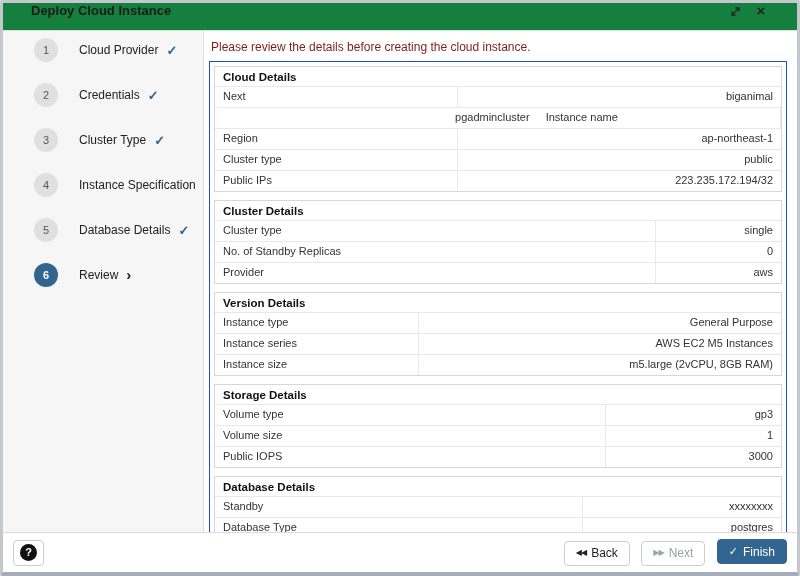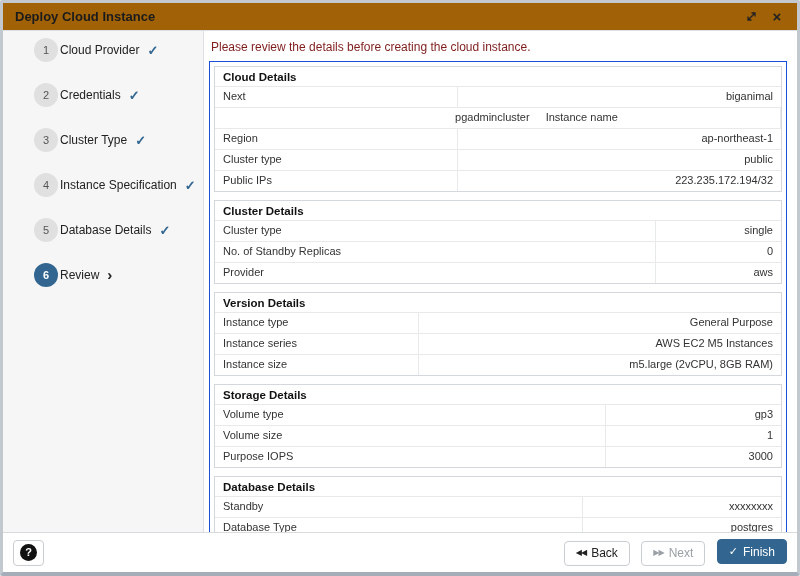--- a/index.html
+++ b/index.html
@@ -1,35 +1,35 @@
 <!DOCTYPE html>
 <html style="--primary: #326690; --check: #326690;"><head>
 <meta charset="utf-8">
 <style>
   :root{ --primary:#326690; --check:#326690; }
   html,body{margin:0;padding:0;width:800px;height:576px;overflow:hidden;
     font-family:"Liberation Sans",sans-serif;background:#e8eaed;}
   .dialog{box-sizing:border-box;width:800px;height:576px;display:flex;flex-direction:column;
     background:#fff;border:3px solid #c3c8cf;border-bottom:4px solid #a4adb8;border-radius:3px;}
   
-  .titlebar{height:27px;flex:0 0 27px;display:flex;align-items:center;
-    padding:0 12px;border-bottom:1px solid #dcdfe3;background:#a16207;}
+  .titlebar{height:27px;flex:0 0 27px;display:flex;align-items:flex-start;
+    padding:0 28px;border-bottom:1px solid #dcdfe3;background:#15803d;}
   .title{font-size:13px;font-weight:bold;color:#1b1b1b;flex:1;}
   .tb-icon{display:inline-flex;align-items:center;justify-content:center;width:16px;height:16px;
     margin-left:10px;cursor:pointer;color:#222;}
   .close-x{font-size:15px;font-weight:bold;line-height:14px;}
   
   .main{flex:1;display:flex;min-height:0;}
   .sidebar{width:201px;flex:0 0 201px;background:#f6f6f6;border-right:1px solid #dcdfe3;
     padding-top:7px;box-sizing:border-box;}
   .step{display:flex;align-items:center;margin:0 0 21px 31px;height:24px;}
   .circle{width:24px;height:24px;border-radius:50%;background:#e0e0e0;color:#555;
     font-size:11px;text-align:center;line-height:24px;flex:0 0 24px;}
   .step.active .circle{background:var(--primary);color:#fff;font-weight:bold;}
-  .slabel{font-size:12px;color:#222;margin-left:2px;white-space:nowrap;}
+  .slabel{font-size:12px;color:#222;margin-left:21px;white-space:nowrap;}
   .check{color:var(--check);font-size:13px;font-weight:bold;margin-left:8px;}
   .chev{color:#222;font-size:15px;font-weight:bold;margin-left:8px;line-height:14px;}
   
   .content{flex:1;background:#fff;padding:4px 10px 0 5px;min-width:0;}
   .intro{font-size:12px;color:#7f1d1d;margin:5px 0 7px 2px;}
   .panel{border:1px solid #1d4ed8;padding:4px;}
   .section{border:1px solid #d4d8dd;margin-bottom:8px;background:#fff;}
   .section:last-child{margin-bottom:0;}
   .sec-title{font-weight:bold;font-size:11.5px;color:#111;padding:4px 8px 3px 8px;}
   .trow{display:flex;border-top:1px solid #e7e9eb;font-size:11px;height:20px;
@@ -161,21 +161,21 @@
             <div class="sec-title">Storage Details</div>
             <div class="trow">
               <div class="cell lab" style="width: 69%;">Volume type</div>
               <div class="cell val">gp3</div>
             </div>
             <div class="trow">
               <div class="cell lab" style="width: 69%;">Volume size</div>
               <div class="cell val">1</div>
             </div>
             <div class="trow">
-              <div class="cell lab" style="width: 69%;">Purpose IOPS</div>
+              <div class="cell lab" style="width: 69%;">Public IOPS</div>
               <div class="cell val">3000</div>
             </div>
           </div>
           <div class="section">
             <div class="sec-title">Database Details</div>
             <div class="trow">
               <div class="cell lab" style="width: 65%;">Standby</div>
               <div class="cell val">xxxxxxxx</div>
             </div>
             <div class="trow">

